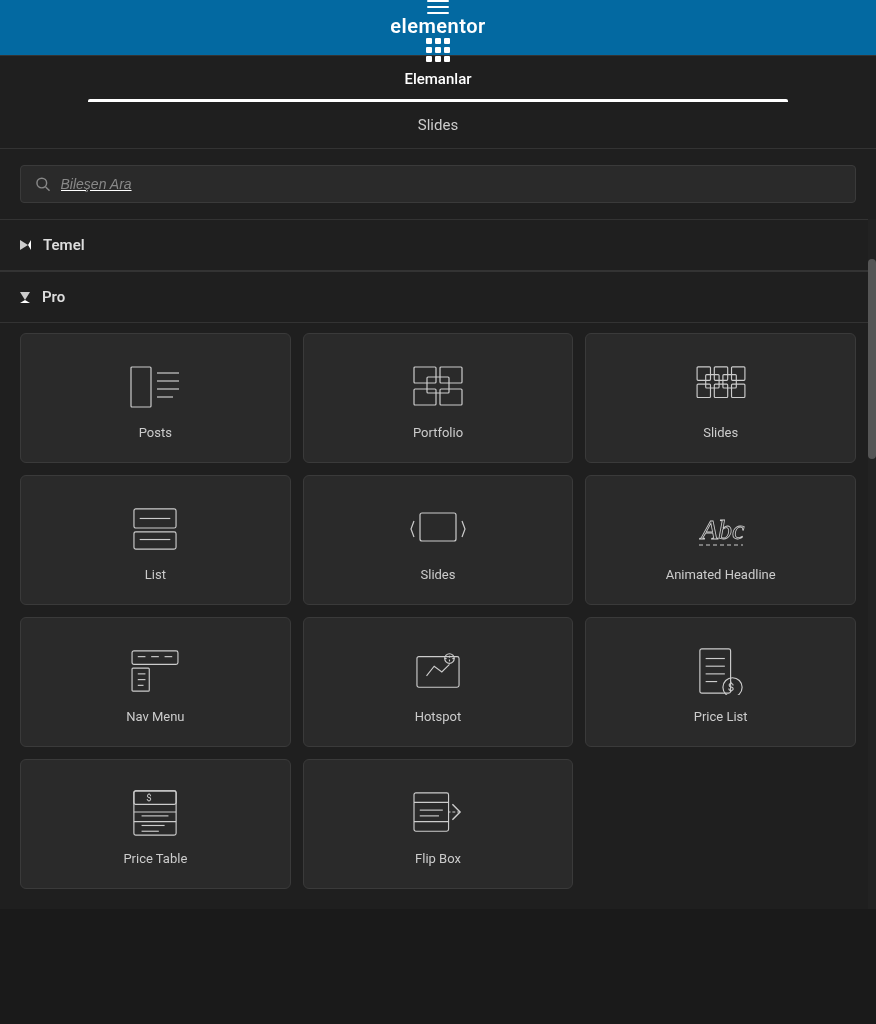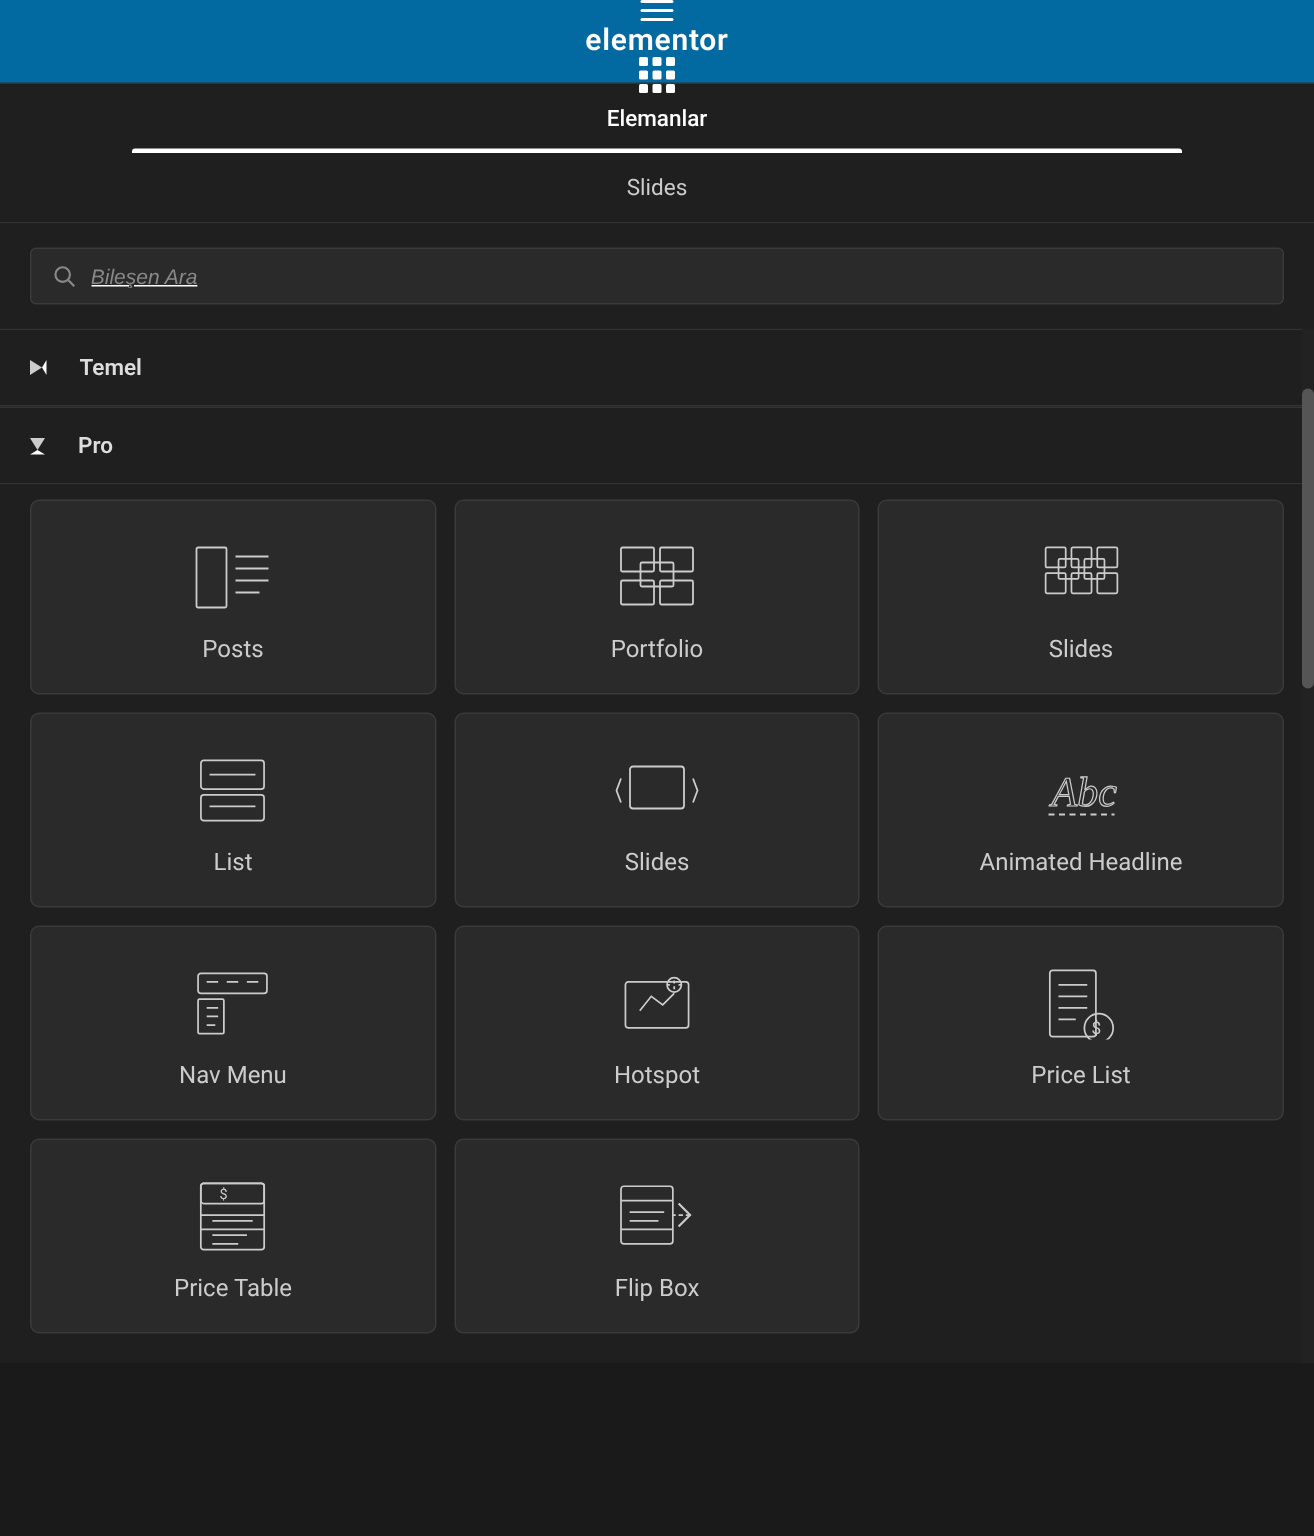--- a/index.html
+++ b/index.html
@@ -111,21 +111,21 @@
       width: 100%;
       font-style: italic;
     }
     .search-box input::placeholder { color: #888; }
 
     
     .section-header {
       padding: 16px 20px;
       display: flex;
       align-items: center;
-      gap: 22px;
+      gap: 12px;
       background: #1f1f1f;
       border-top: 1px solid #333;
       border-bottom: 1px solid #333;
     }
     .section-arrow {
       width: 0;
       height: 0;
       border-style: solid;
     }
     .section-arrow.right {
@@ -160,21 +160,21 @@
       flex-direction: column;
       align-items: center;
       justify-content: center;
       padding: 24px 10px 18px;
       gap: 14px;
       cursor: pointer;
       transition: background 0.2s;
       min-height: 130px;
     }
     .widget-label {
-      font-size: 16px;
+      font-size: 13px;
       color: #ccc;
       text-align: center;
     }
     .widget-icon {
       height: 48px;
       display: flex;
       align-items: center;
       justify-content: center;
     }
     .widget-icon svg {

